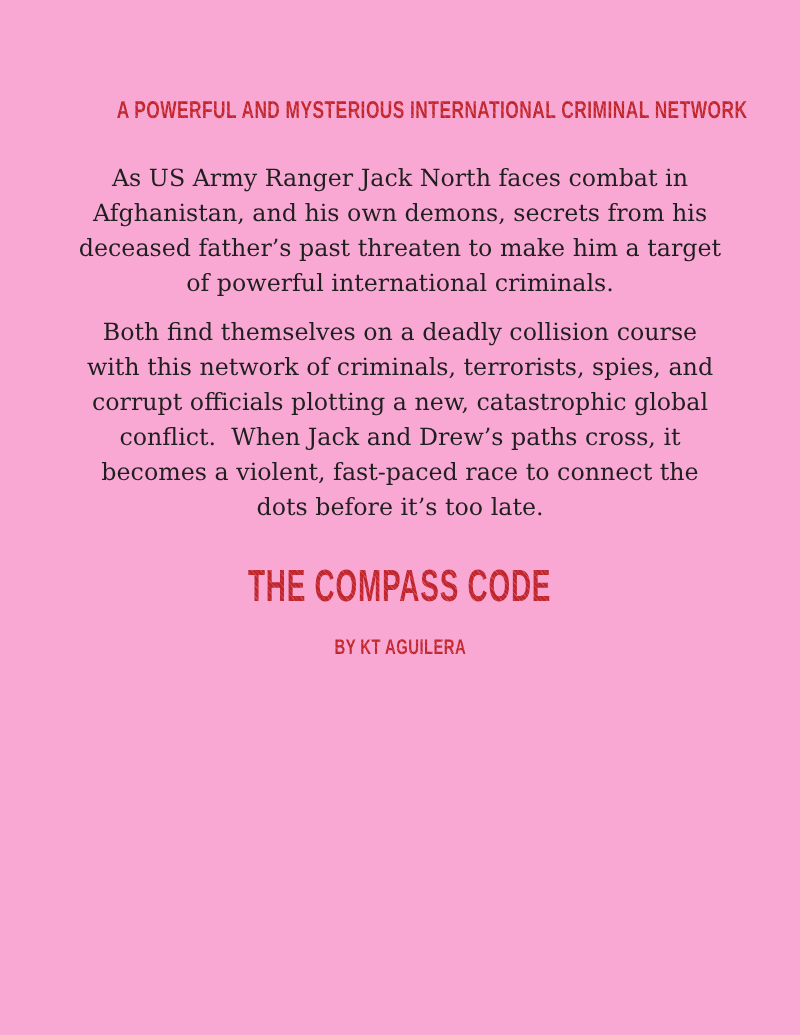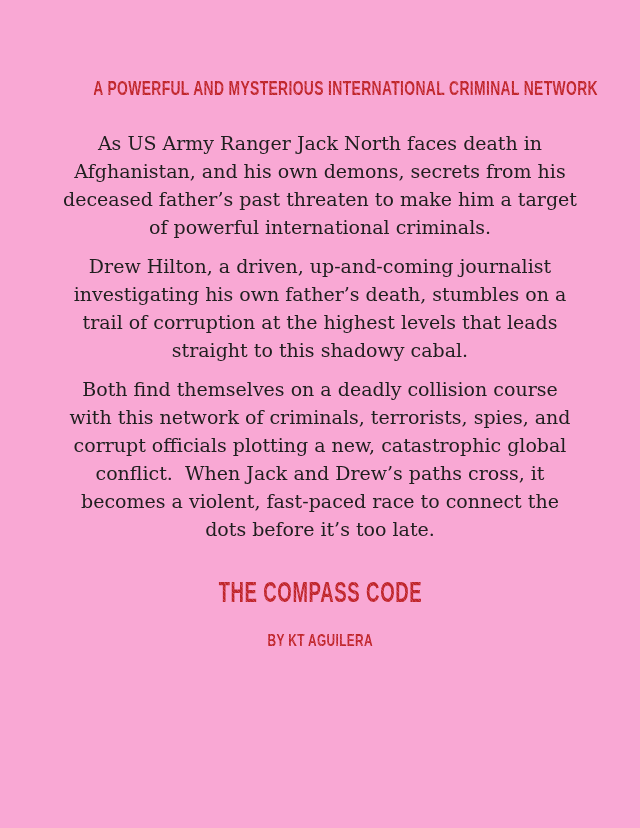--- a/index.html
+++ b/index.html
@@ -63,21 +63,21 @@
     color: #1f1f1f;
     white-space: pre-wrap;
   }
 
   
   .book-footer {
     margin-top: 26px;
   }
   .book-title {
     margin: 0;
-    font-size: 30px;
+    font-size: 36px;
     line-height: 46px;
     letter-spacing: 1px;
   }
   .book-title .grunge-inner {
     transform: scale(0.62, 1.0);
   }
   .book-byline {
     margin-top: 14px;
     font-size: 17px;
     line-height: 24px;
@@ -92,28 +92,24 @@
 
 <div class="page">
 
   <header class="tagline">
     <div class="tagline-line grunge">
       <span class="grunge-inner">A POWERFUL AND MYSTERIOUS INTERNATIONAL CRIMINAL NETWORK</span>
     </div>
   </header>
 
   <main class="synopsis">
-    <p>As US Army Ranger Jack North faces death in
+    <p>As US Army Ranger Jack North faces combat in
 Afghanistan, and his own demons, secrets from his
 deceased father’s past threaten to make him a target
 of powerful international criminals.</p>
-    <p>Drew Hilton, a driven, up-and-coming journalist
-investigating his own father’s death, stumbles on a
-trail of corruption at the highest levels that leads
-straight to this shadowy cabal.</p>
     <p>Both find themselves on a deadly collision course
 with this network of criminals, terrorists, spies, and
 corrupt officials plotting a new, catastrophic global
 conflict.  When Jack and Drew’s paths cross, it
 becomes a violent, fast-paced race to connect the
 dots before it’s too late.</p>
   </main>
 
   <footer class="book-footer">
     <h1 class="book-title grunge">

